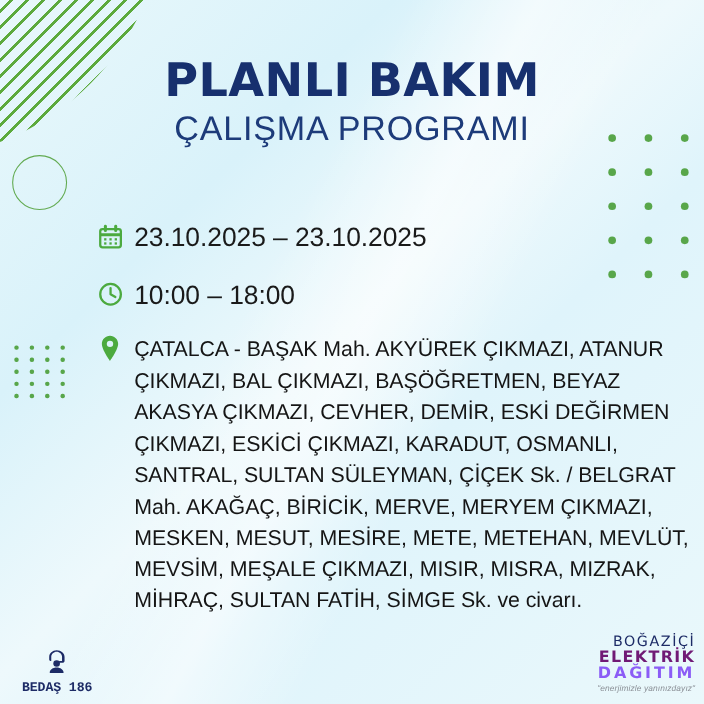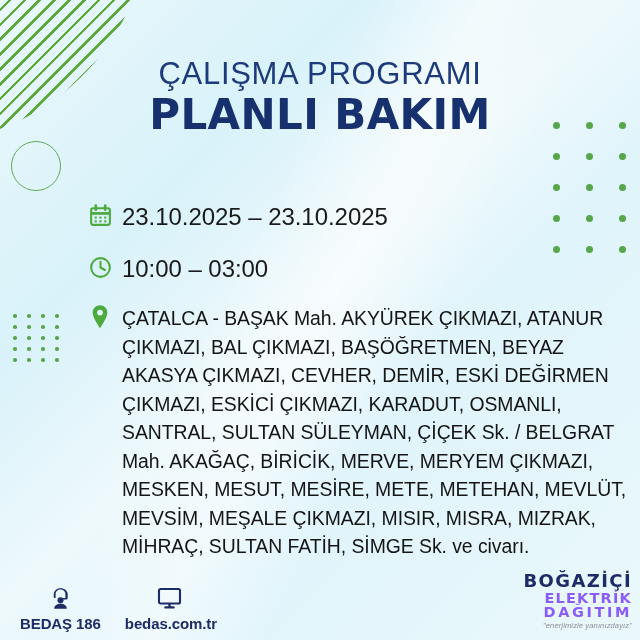--- a/index.html
+++ b/index.html
@@ -88,28 +88,28 @@
   #footer {
     position:absolute; left:0; bottom:0; width:640px; height:62px;
   }
   #footer-items {
     position:absolute; left:20px; bottom:8px;
     display:flex; align-items:flex-end; gap:24px;
   }
   .foot-item { display:flex; flex-direction:column; align-items:center; width:auto; }
   .foot-icon { height:26px; display:flex; align-items:flex-end; justify-content:center; color:#1d2b66; }
   .foot-label {
-    margin-top:4px; font-size:15px; font-weight:bold; color:#1d2b66;
-    font-family:Liberation Sans, sans-serif; letter-spacing:-0.1px;
+    margin-top:4px; font-size:12px; font-weight:bold; color:#1d2b66;
+    font-family:Liberation Mono, monospace; letter-spacing:-0.1px;
   }
 
   
   #logo { position:absolute; right:8px; bottom:10px; text-align:right; line-height:1.02; }
-  #logo-l1 { font-size:18px; font-weight:bold; color:#1d2b66; letter-spacing:1.4px; font-family:"DejaVu Sans", sans-serif; }
-  #logo-l2 { font-size:14.5px; font-weight:bold; color:#8b5cf6; letter-spacing:1.2px; font-family:"DejaVu Sans", sans-serif; }
+  #logo-l1 { font-size:13px; font-weight:normal; color:#1d2b66; letter-spacing:1.4px; font-family:"DejaVu Sans", sans-serif; }
+  #logo-l2 { font-size:14.5px; font-weight:bold; color:#701a75; letter-spacing:1.2px; font-family:"DejaVu Sans", sans-serif; }
   #logo-l3 { font-size:14.5px; font-weight:bold; color:#8b5cf6; letter-spacing:2.6px; font-family:"DejaVu Sans", sans-serif; }
   #logo-tag { font-size:7.6px; color:#8a8f96; font-style:italic; margin-top:2px; letter-spacing:.1px; }
 </style>
 </head>
 <body>
 
 <div id="bg">
   <div class="stripes"></div>
   <div class="ring"></div>
   <div class="dotgrid" id="dots-left">
@@ -148,22 +148,22 @@
       <i></i>
       <i></i>
       <i></i>
       <i></i>
       <i></i>
     </div>
   <div id="bg-sheen"></div>
 </div>
 
 <div id="header">
+  <div id="title-main">PLANLI BAKIM</div>
   <div id="title-sub">ÇALIŞMA PROGRAMI</div>
-  <div id="title-main">PLANLI BAKIM</div>
 </div>
 
 <div id="info">
 
   <div class="info-row">
     <span class="info-icon">
       <svg width="25" height="25" viewBox="0 0 24 24" fill="none" stroke="currentColor" stroke-width="2">
         <rect x="3" y="5" width="18" height="16" rx="2"></rect>
         <line x1="3" y1="10" x2="21" y2="10" stroke-width="2.6"></line>
         <line x1="7.5" y1="2.6" x2="7.5" y2="6.4" stroke-width="2.6" stroke-linecap="round"></line>
@@ -179,21 +179,21 @@
     <span class="info-text">23.10.2025 – 23.10.2025</span>
   </div>
 
   <div class="info-row">
     <span class="info-icon">
       <svg width="25" height="25" viewBox="0 0 24 24" fill="none" stroke="currentColor" stroke-width="2">
         <circle cx="12" cy="12" r="9"></circle>
         <polyline points="12,6.6 12,12 16.2,14.4" stroke-linecap="round" stroke-linejoin="round"></polyline>
       </svg>
     </span>
-    <span class="info-text">10:00 – 03:00</span>
+    <span class="info-text">10:00 – 18:00</span>
   </div>
 
 
   <div class="info-row" id="row-address">
     <span class="info-icon">
       <svg width="24" height="26" viewBox="0 0 24 26" fill="currentColor">
         <path d="M12 1.2C7.9 1.2 4.6 4.5 4.6 8.6c0 5.5 7.4 15.6 7.4 15.6s7.4-10.1 7.4-15.6c0-4.1-3.3-7.4-7.4-7.4z"></path>
         <circle cx="12" cy="8.6" r="2.9" fill="#ddf3f9"></circle>
       </svg>
     </span>
@@ -210,30 +210,20 @@
       <span class="foot-icon">
         <svg width="25" height="25" viewBox="0 0 24 24" fill="currentColor">
           <path d="M12 2.1c-3.6 0-6.5 2.6-6.5 5.8v2.3c0 .7.5 1.2 1.1 1.2h.7V7.9c0-2.5 2.1-4.5 4.7-4.5s4.7 2 4.7 4.5v3.5h-1.9c-.4 0-.8.3-.8.8s.4.8.8.8h2.3c1 0 1.8-.7 1.8-1.6V7.9c0-3.2-2.9-5.8-6.9-5.8z"></path>
           <circle cx="12" cy="13.6" r="2.9"></circle>
           <path d="M12 17.1c-3.3 0-6 1.9-6 4.2v.6h12v-.6c0-2.3-2.7-4.2-6-4.2z"></path>
         </svg>
       </span>
       <span class="foot-label">BEDAŞ 186</span>
     </div>
 
-    <div class="foot-item">
-      <span class="foot-icon">
-        <svg width="28" height="25" viewBox="0 0 28 25" fill="none" stroke="currentColor" stroke-width="2.1">
-          <rect x="2" y="3" width="21" height="14.5" rx="1.6"></rect>
-          <line x1="8.5" y1="21.4" x2="16.5" y2="21.4" stroke-width="2.4" stroke-linecap="round"></line>
-          <line x1="12.5" y1="17.5" x2="12.5" y2="21.4" stroke-width="2.4"></line>
-        </svg>
-      </span>
-      <span class="foot-label">bedas.com.tr</span>
-    </div>
 
 
   </div>
 
   <div id="logo">
     <div id="logo-l1">BOĞAZİÇİ</div>
     <div id="logo-l2">ELEKTRİK</div>
     <div id="logo-l3">DAĞITIM</div>
     <div id="logo-tag">"enerjimizle yanınızdayız"</div>
   </div>

